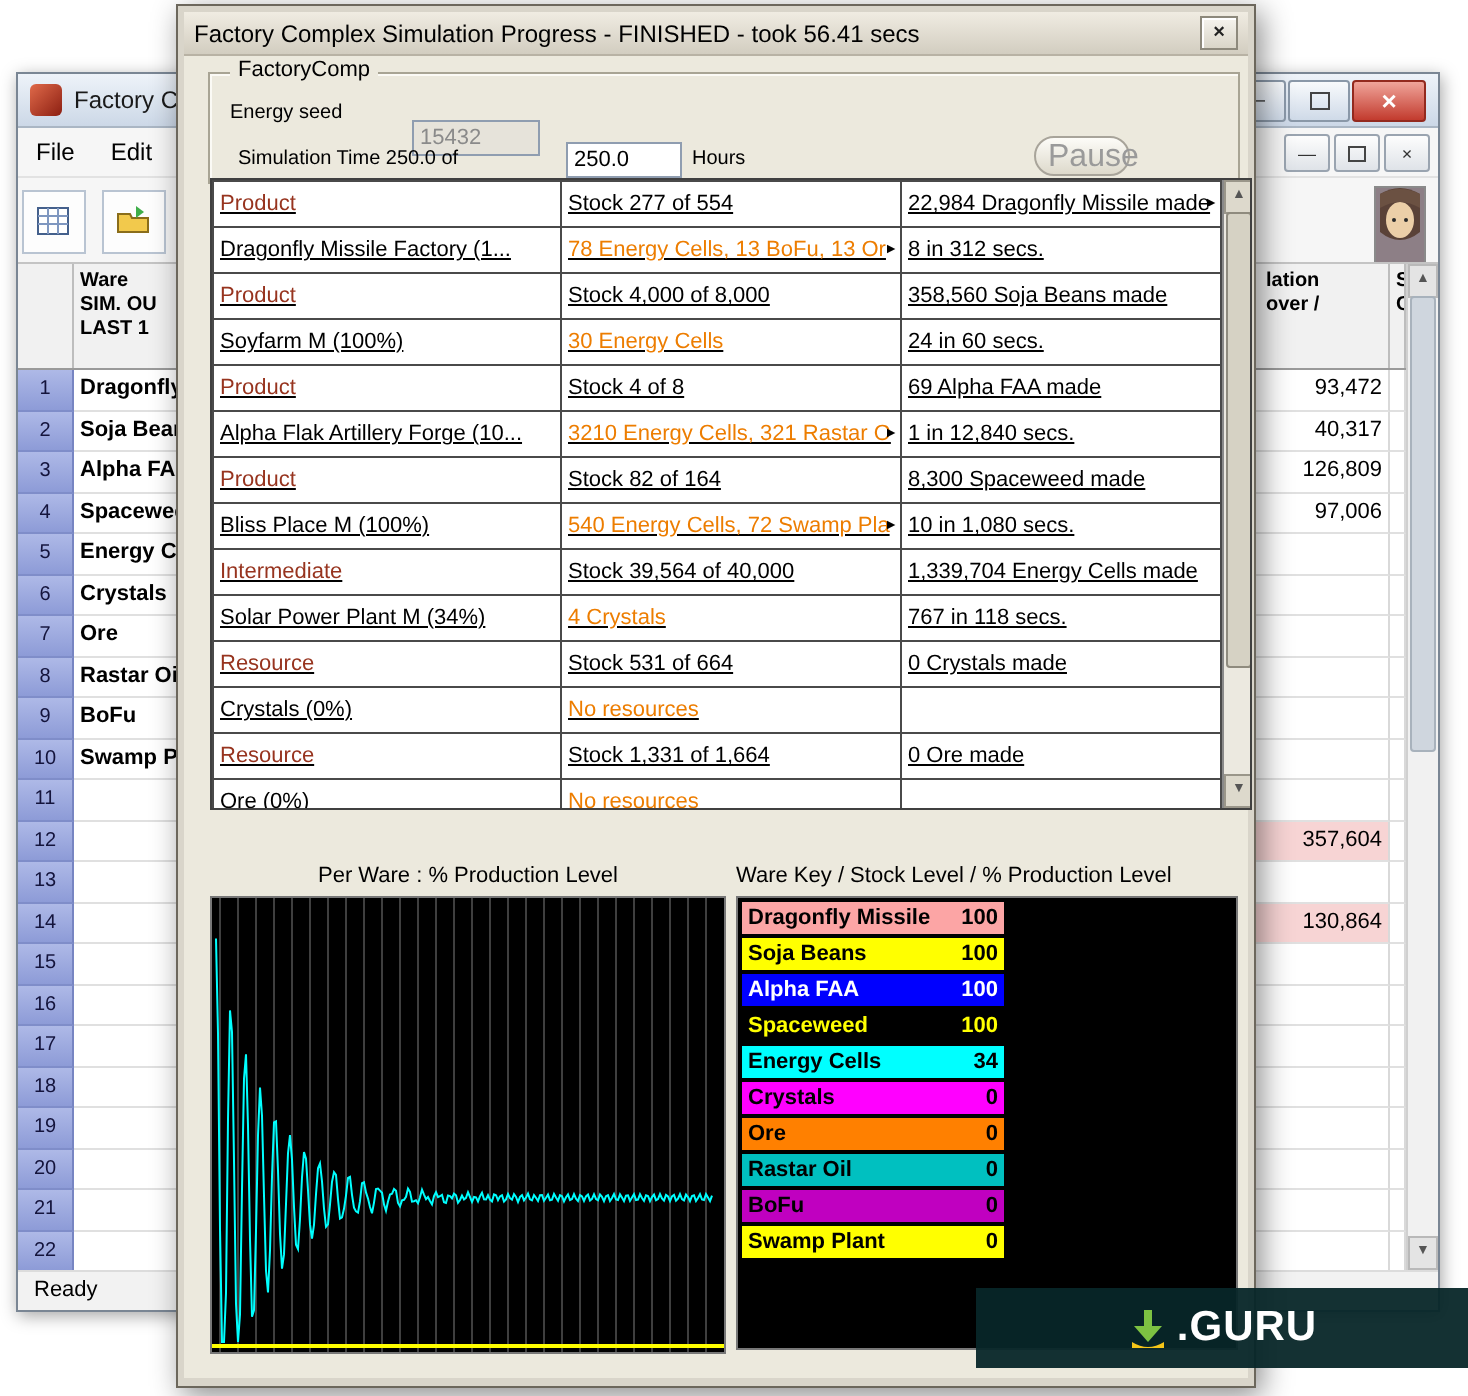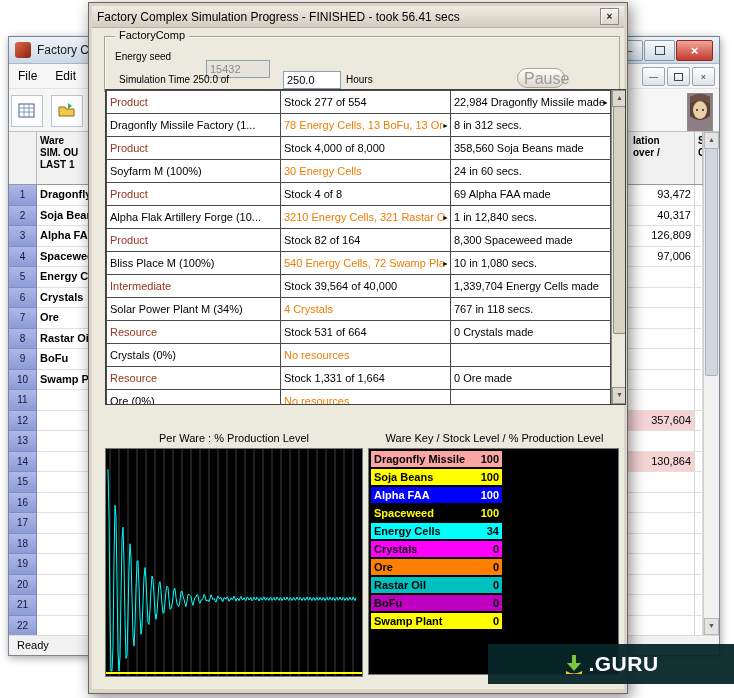--- a/index.html
+++ b/index.html
@@ -70,35 +70,35 @@
   .lbl{position:absolute;font-size:10px;white-space:nowrap;}
   .inp{position:absolute;height:16px;border:1px solid #8f9db0;background:#fff;font-size:11px;
        font-family:"Liberation Sans",sans-serif;padding:0 3px;box-sizing:content-box;}
   .inp.disabled{background:#e6e3da;color:#8a8a8a;}
   .btn{position:absolute;height:20px;font-size:16px;font-family:"Liberation Sans",sans-serif;
        background:linear-gradient(#fdfcf8,#ddd9cb);border:1px solid #6f6a5e;border-radius:10px;}
   .btn.disabled{color:#9a9a9a;border-color:#a8a49a;}
   .btn.default{box-shadow:0 0 0 1px #4a463c;}
 
   .simtablewrap{position:absolute;left:13px;top:61px;width:521px;height:316px;display:flex;background:#fff;
-                border:1px solid #404040;box-sizing:border-box;overflow:hidden;}
+                border:1px solid #404040;box-sizing:border-box;overflow:hidden;text-decoration:underline;}
   table.simtable{border-collapse:collapse;table-layout:fixed;width:504px;flex:none;align-self:flex-start;}
   .simtable td{height:22px;border:1px solid #4a4a4a;font-size:11px;padding:0 3px;overflow:hidden;white-space:nowrap;}
   .simtable td.type{color:#97341f;}
   .simtable td.res{color:#ed7d00;}
   .simtable td.trunc{position:relative;padding-right:15px;}
   .simtable td.trunc::after{content:"\25BA";position:absolute;right:1px;top:50%;transform:translateY(-50%);
                             font-size:7px;color:#000;}
   .dvscroll{width:15px;background:#ece9e0;border-left:1px solid #8a8a8a;position:relative;flex:none;}
   .dvscroll .sbtn{background:#ddd9cc;border-color:#9a968a;}
   .dvscroll .sthumb{top:16px;height:72%;background:#d6d2c4;border:1px solid #8f8b7e;}
 
   .chart-titles{position:absolute;left:13px;top:404px;width:521px;display:flex;font-size:11px;}
   .ct-left{width:258px;text-align:center;}
-  .ct-right{width:253px;margin-left:5px;text-align:center;}
+  .ct-right{width:253px;margin-left:5px;}
   .chartL{position:absolute;left:13px;top:420px;width:256px;height:227px;background:#000;border:1px solid #777;}
   .chartR{position:absolute;left:276px;top:420px;width:251px;height:227px;background:#000;border:1px solid #777;
           padding:2px 0 0 2px;box-sizing:border-box;}
   .legrow{width:131px;height:16px;margin-bottom:2px;display:flex;justify-content:space-between;align-items:center;
           padding:0 3px;box-sizing:border-box;font-size:11px;font-weight:bold;white-space:nowrap;overflow:hidden;}
 
   
   .wm{position:absolute;left:488px;top:644px;width:246px;height:40px;background:rgba(7,38,40,.95);
       display:flex;align-items:center;justify-content:center;gap:3px;z-index:99;}
   .wm-text{color:#fff;font-weight:bold;font-size:21px;letter-spacing:.5px;}

